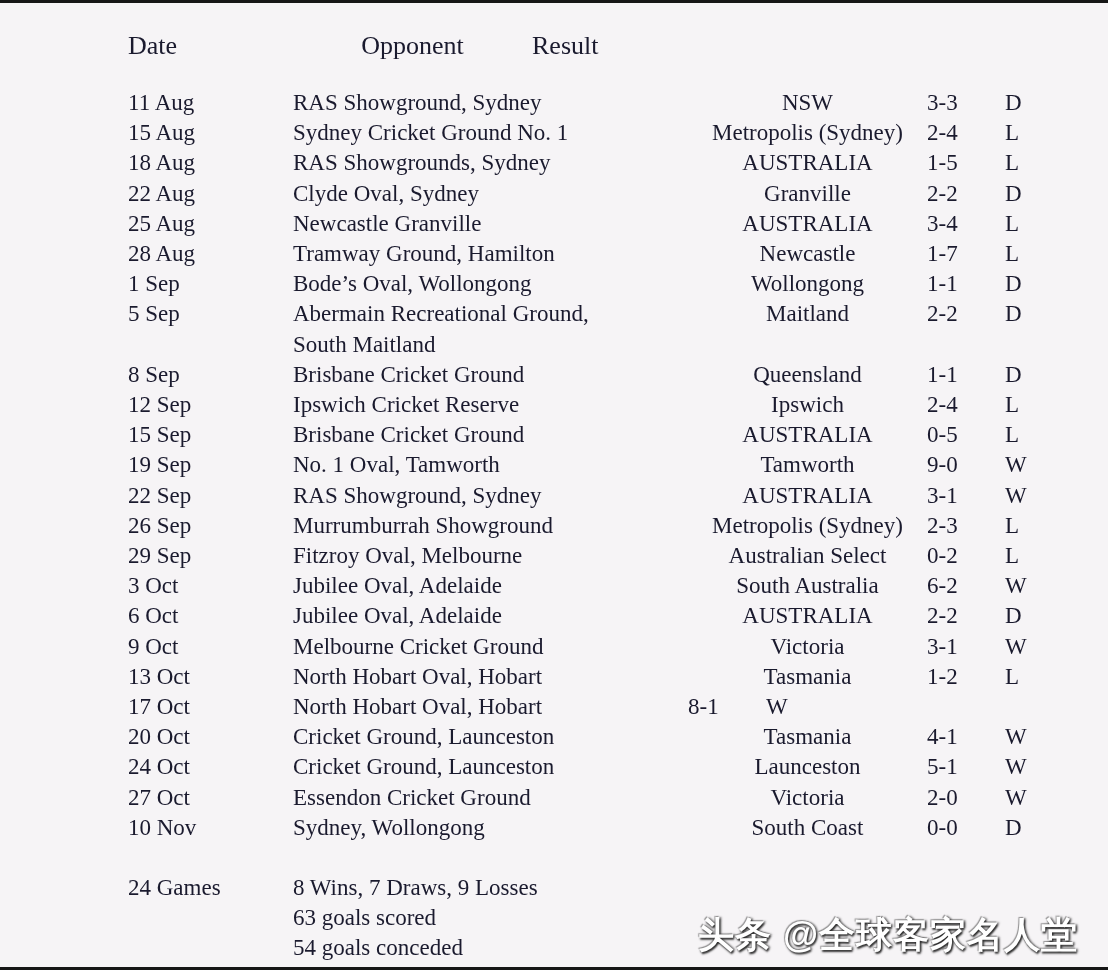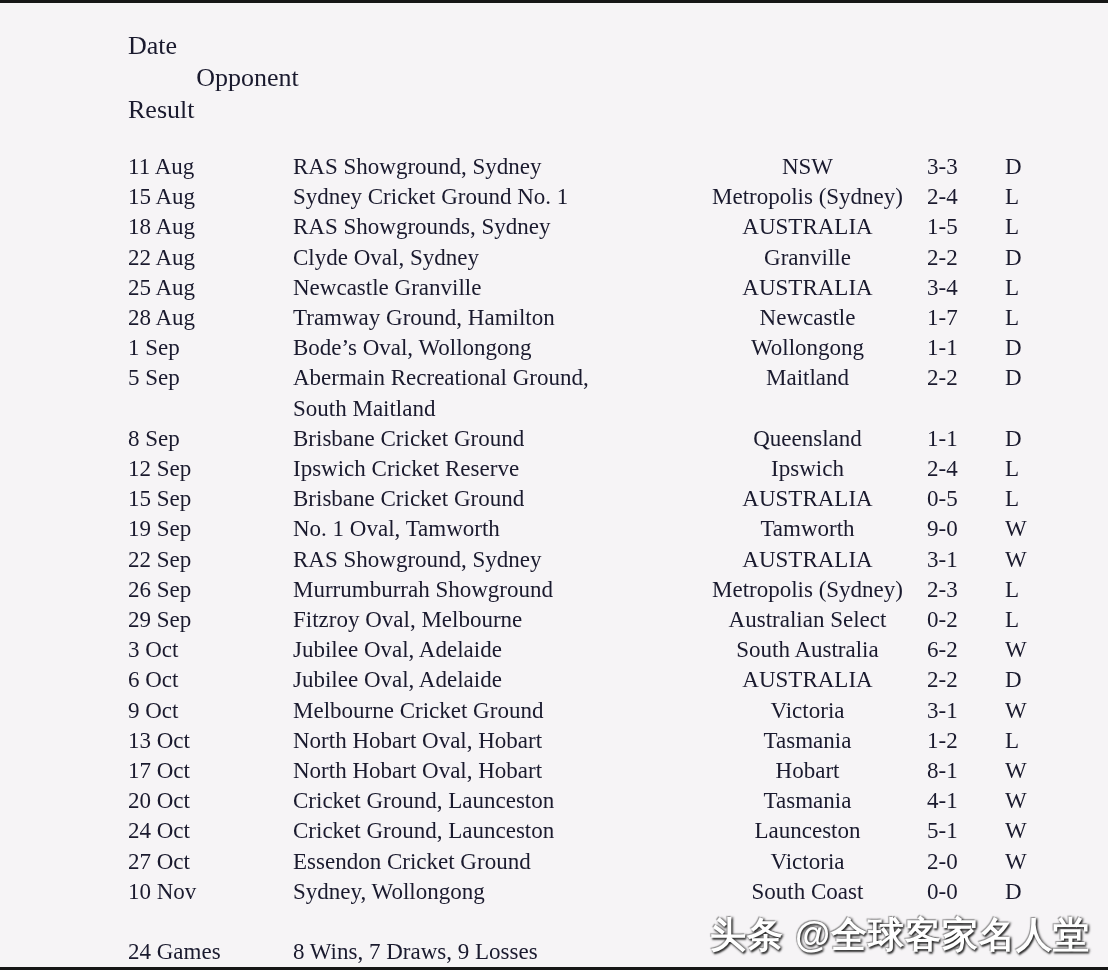--- a/index.html
+++ b/index.html
@@ -40,28 +40,27 @@
   .c.date    { width: 165px; }
   .c.venue   { width: 395px; white-space: normal; }
   .c.opp     { width: 239px; text-align: center; }
   .c.score   { width: 78px; }
   .c.outcome { width: 60px; }
 
   .trow.header {
     font-size: 26px;
     line-height: 32px;
     margin-bottom: 26px;
-    flex-direction: column;
   }
 
   .summary { margin-top: 30px; }
 
   .watermark {
     position: absolute;
-    right: 18px;
+    right: 30px;
     bottom: 10px;
     font-family: "Liberation Sans", "DejaVu Sans", sans-serif;
     font-weight: 700;
     font-size: 36px;
     letter-spacing: 1px;
     color: #ffffff;
     text-shadow:
       1px 2px 2px rgba(35,35,35,0.9),
       -1px -1px 1px rgba(35,35,35,0.45),
       2px 0px 2px rgba(35,35,35,0.55);
@@ -252,21 +251,20 @@
         </div>
         <div class="c opp">Tasmania</div>
         <div class="c score">1-2</div>
         <div class="c outcome">L</div>
       </div>
       <div class="trow">
         <div class="c date">17 Oct</div>
         <div class="c venue">
           <div>North Hobart Oval, Hobart</div>
         </div>
-        <div class="c opp">Hobart</div>
         <div class="c score">8-1</div>
         <div class="c outcome">W</div>
       </div>
       <div class="trow">
         <div class="c date">20 Oct</div>
         <div class="c venue">
           <div>Cricket Ground, Launceston</div>
         </div>
         <div class="c opp">Tasmania</div>
         <div class="c score">4-1</div>

